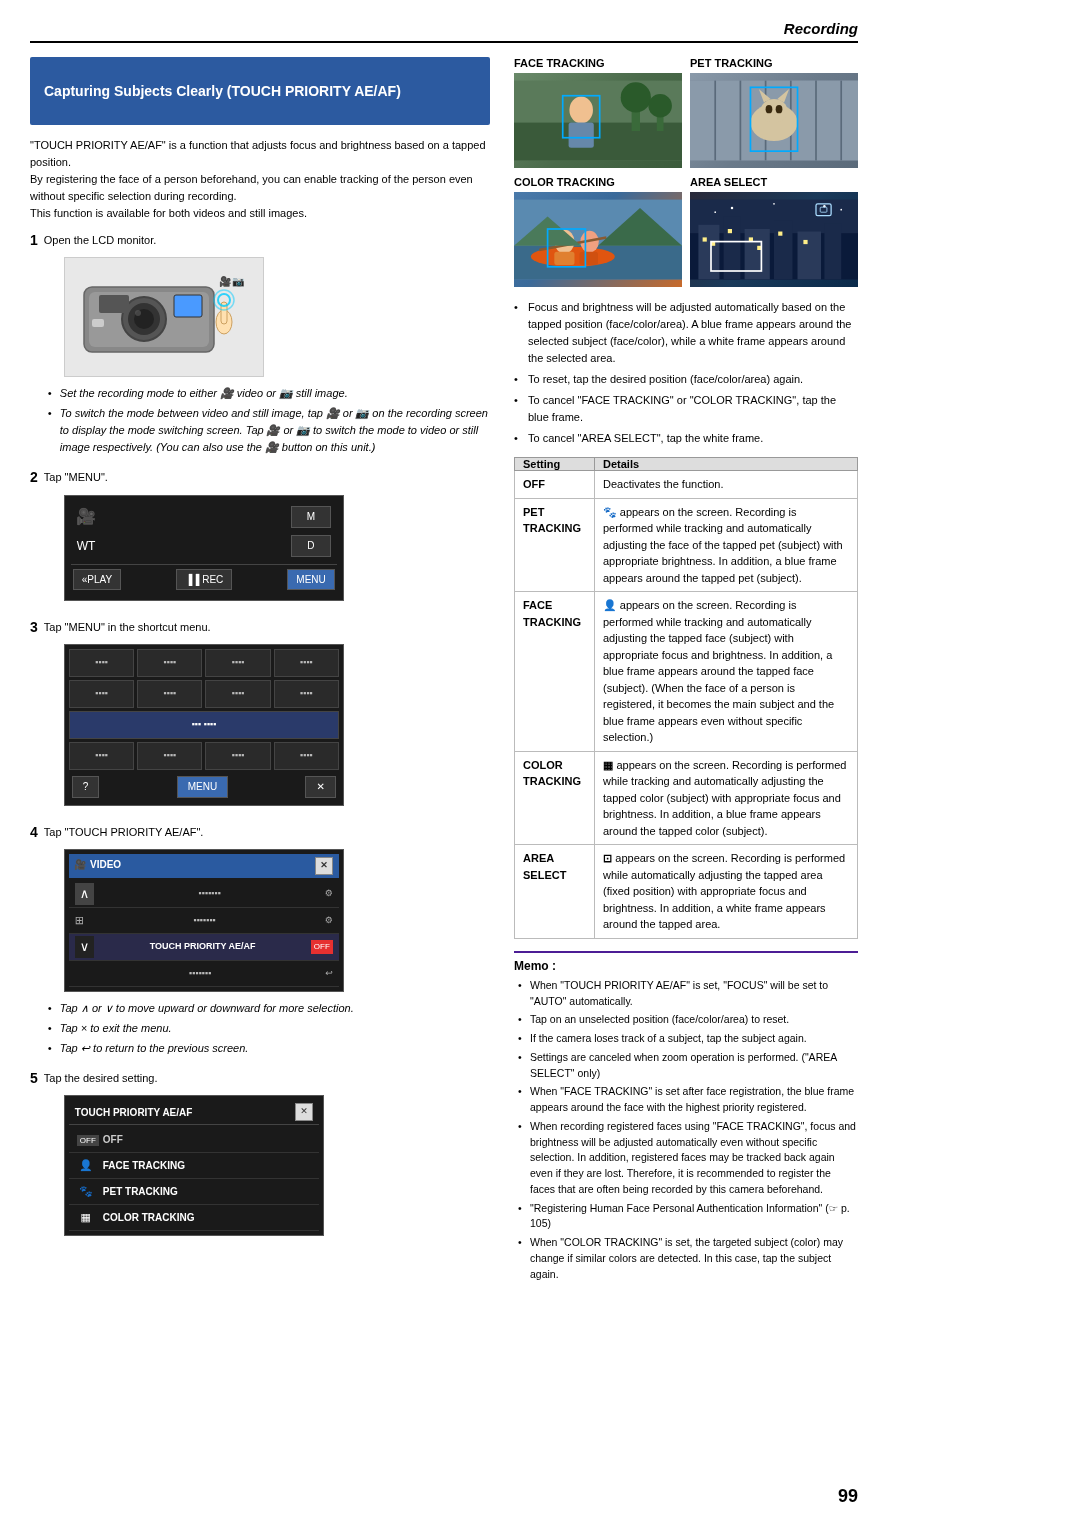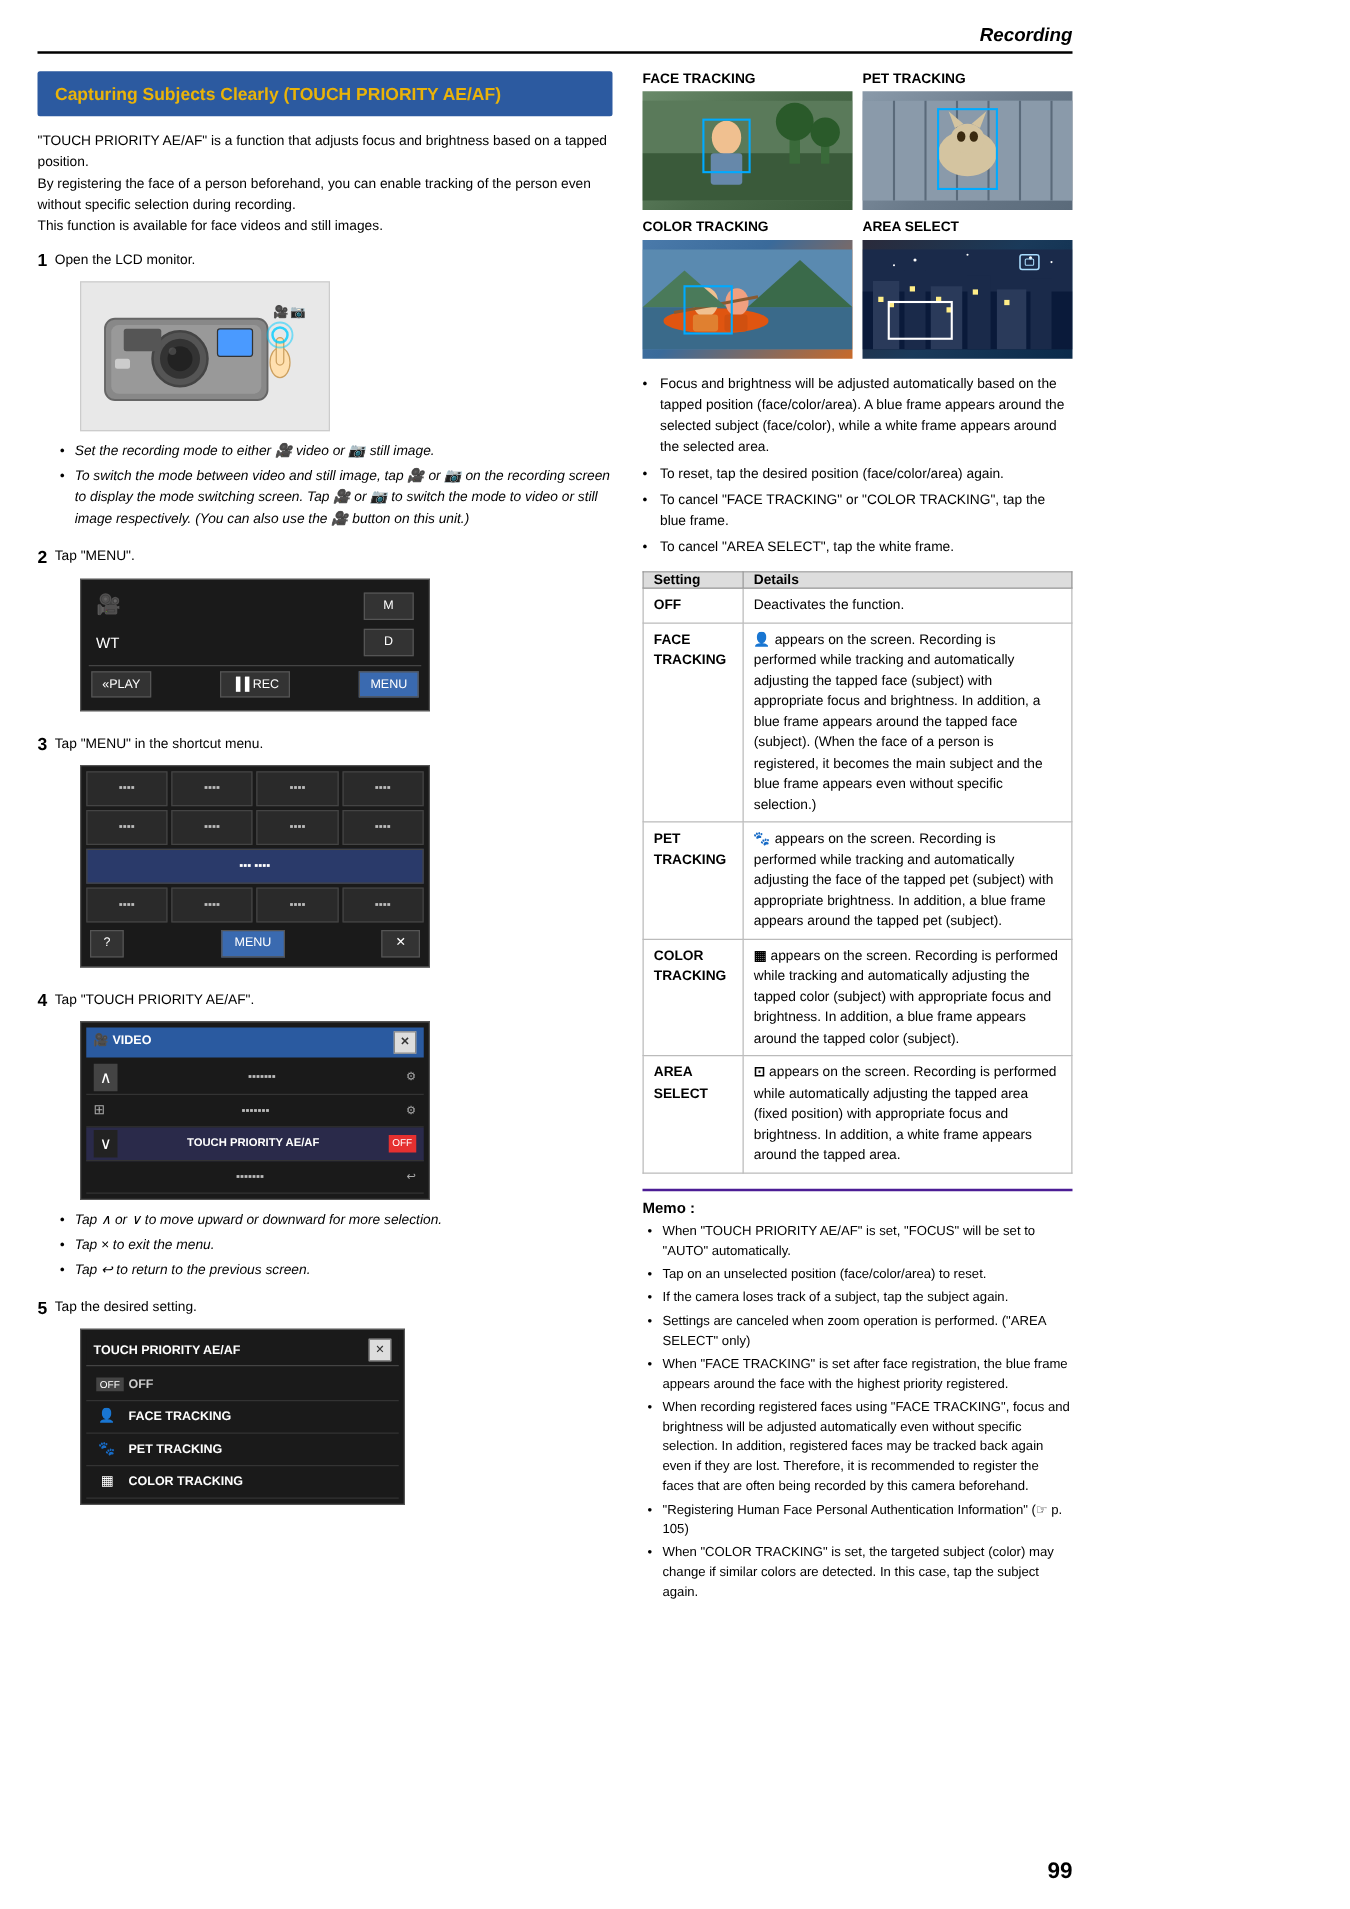--- a/index.html
+++ b/index.html
@@ -36,24 +36,24 @@
     }
     .left-col {
       flex: 0 0 460px;
       width: 460px;
     }
     .right-col {
       flex: 1;
     }
     .section-title-box {
       background: #2c5aa0;
-      color: #eab308;
+      color: #ffffff;
       font-size: 14px;
       font-weight: bold;
-      padding: 10px 14px;
+      padding: 26px 14px;
       margin-bottom: 12px;
       border-radius: 2px;
     }
     .section-intro {
       font-size: 11px;
       line-height: 1.55;
       margin-bottom: 10px;
     }
     .step {
       margin-bottom: 10px;
@@ -371,21 +371,21 @@
 
   <div class="content-area">
 
     <div class="left-col">
 
       <div class="section-title-box">Capturing Subjects Clearly (TOUCH PRIORITY AE/AF)</div>
 
       <div class="section-intro">
         <span>"TOUCH PRIORITY AE/AF" is a function that adjusts focus and brightness based on a tapped position.</span><br>
         <span>By registering the face of a person beforehand, you can enable tracking of the person even without specific selection during recording.</span><br>
-        <span>This function is available for face videos and still images.</span>
+        <span>This function is available for both videos and still images.</span>
       </div>
 
       <div class="step">
         <span class="step-num">1</span>
         <div class="step-text">
           <span>Open the LCD monitor.</span>
           
           <div class="camera-img-box">
             <svg class="camera-svg" viewBox="0 0 180 100">
 
@@ -683,26 +683,26 @@
             <th>Setting</th>
             <th>Details</th>
           </tr>
         </thead>
         <tbody>
           <tr>
             <td class="setting-col">OFF</td>
             <td>Deactivates the function.</td>
           </tr>
           <tr>
+            <td class="setting-col">PET<br>TRACKING</td>
+            <td><strong>🐾</strong> appears on the screen. Recording is performed while tracking and automatically adjusting the face of the tapped pet (subject) with appropriate brightness. In addition, a blue frame appears around the tapped pet (subject).</td>
+          </tr>
+          <tr>
             <td class="setting-col">FACE<br>TRACKING</td>
             <td><strong>👤</strong> appears on the screen. Recording is performed while tracking and automatically adjusting the tapped face (subject) with appropriate focus and brightness. In addition, a blue frame appears around the tapped face (subject). (When the face of a person is registered, it becomes the main subject and the blue frame appears even without specific selection.)</td>
-          </tr>
-          <tr>
-            <td class="setting-col">PET<br>TRACKING</td>
-            <td><strong>🐾</strong> appears on the screen. Recording is performed while tracking and automatically adjusting the face of the tapped pet (subject) with appropriate brightness. In addition, a blue frame appears around the tapped pet (subject).</td>
           </tr>
           <tr>
             <td class="setting-col">COLOR<br>TRACKING</td>
             <td><strong>▦</strong> appears on the screen. Recording is performed while tracking and automatically adjusting the tapped color (subject) with appropriate focus and brightness. In addition, a blue frame appears around the tapped color (subject).</td>
           </tr>
           <tr>
             <td class="setting-col">AREA<br>SELECT</td>
             <td><strong>⊡</strong> appears on the screen. Recording is performed while automatically adjusting the tapped area (fixed position) with appropriate focus and brightness. In addition, a white frame appears around the tapped area.</td>
           </tr>
         </tbody>

